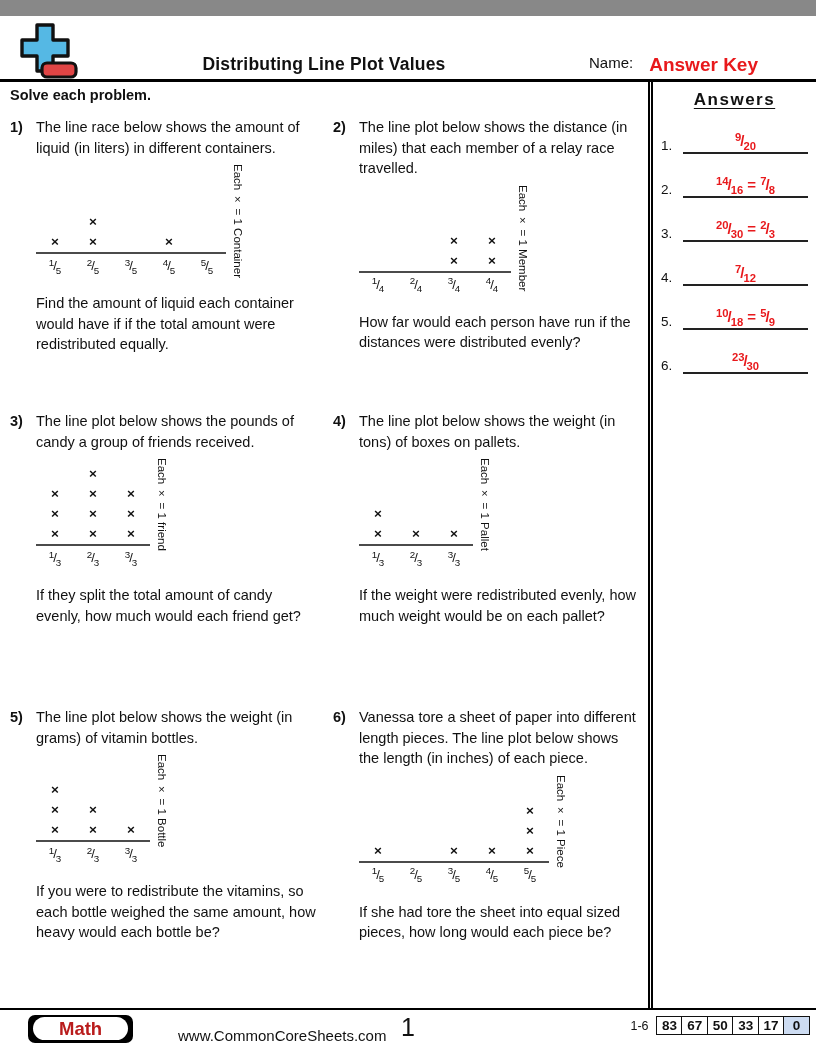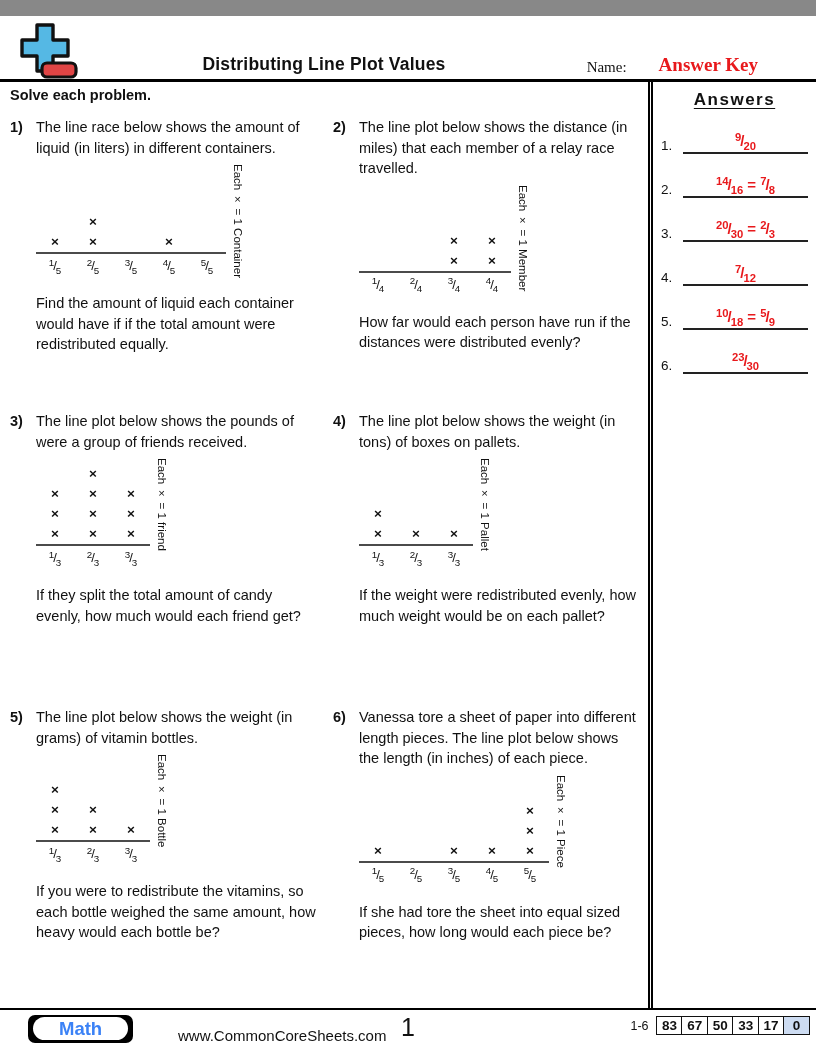--- a/index.html
+++ b/index.html
@@ -9,21 +9,21 @@
     background:#fff; font-family:"Liberation Sans", sans-serif; color:#111;
     overflow:hidden;
   }
   
   .header { position:absolute; top:0; left:0; right:0; height:66px; border-bottom:3px solid #000; }
   .logo { position:absolute; left:16px; top:5px; }
   .header-title {
     position:absolute; left:0; width:648px; bottom:4px; text-align:center;
     font-size:17.5px; font-weight:600; letter-spacing:0.2px;
   }
-  .name-block { position:absolute; right:58px; bottom:3px; display:flex; align-items:flex-end; gap:32px;font-family:Liberation Serif, serif; }
+  .name-block { position:absolute; right:58px; bottom:3px; display:flex; align-items:flex-start; gap:16px; }
   .name-label { font-size:15px; }
   .name-value { font-size:19px; font-weight:700; }
   
   .content { position:absolute; top:66px; bottom:64px; left:0; right:0; display:flex; }
   .main { width:648px; flex:none; }
   .instructions { font-weight:700; font-size:14.5px; padding:5px 0 0 10px; }
   .problems {
     display:grid; grid-template-columns:1fr 1fr; grid-template-rows:294px 296px 1fr;
     column-gap:12px; padding:8px 4px 0 10px;
   }
@@ -55,21 +55,21 @@
   }
   .ans-row { display:flex; align-items:flex-end; height:44px; }
   .ans-num { font-size:13.5px; width:22px; flex:none; padding-bottom:1px; }
   .ans-line { flex:1; border-bottom:2px solid #222; text-align:center; padding-bottom:2px; }
   .ans-val { font-weight:700; font-size:15px; }
   
   .footer { position:absolute; top:992px; left:0; right:0; bottom:0; border-top:2px solid #000; }
   .math-badge { position:absolute; left:28px; top:5px; background:#000; border-radius:7px; padding:3px 5px; }
   .math-badge-inner {
     background:#fff; border-radius:15px; padding:1px 26px;
-    font-weight:700; font-size:18.5px; color:#3b82f6;
+    font-weight:700; font-size:18.5px; color:#b91c1c;
   }
   .site { position:absolute; left:178px; top:17px; font-size:15px; }
   .page-num { position:absolute; left:50%; top:3px; transform:translateX(-50%); font-size:25px; }
   .score-group { position:absolute; right:6px; top:6px; display:flex; align-items:center; }
   .score-range { font-size:12.5px; margin-right:9px; }
   .score-box {
     min-width:27px; padding:1px 2px; border:1.6px solid #111; margin-left:-1.6px;
     text-align:center; font-size:13.5px; background:#fff;font-weight:bold;
   }
   .score-box.hl { position:relative; }
@@ -160,21 +160,21 @@
                 </div>
               </div>
               <div class="plot-legend">Each × = 1 Member</div>
             </div>
           <div class="p-question">How far would each person have run if the distances were distributed evenly?</div>
         </div>
 
         <div class="problem">
           <div class="p-head">
             <span class="p-num">3)</span>
-            <span class="p-text">The line plot below shows the pounds of were a group of friends received.</span>
+            <span class="p-text">The line plot below shows the pounds of candy a group of friends received.</span>
           </div>
           <div class="plot">
               <div class="plot-main">
                 <div class="cols">
                   <div class="col">
                     <div class="mark">×</div>
                     <div class="mark">×</div>
                     <div class="mark">×</div>
                   </div>
                   <div class="col">

